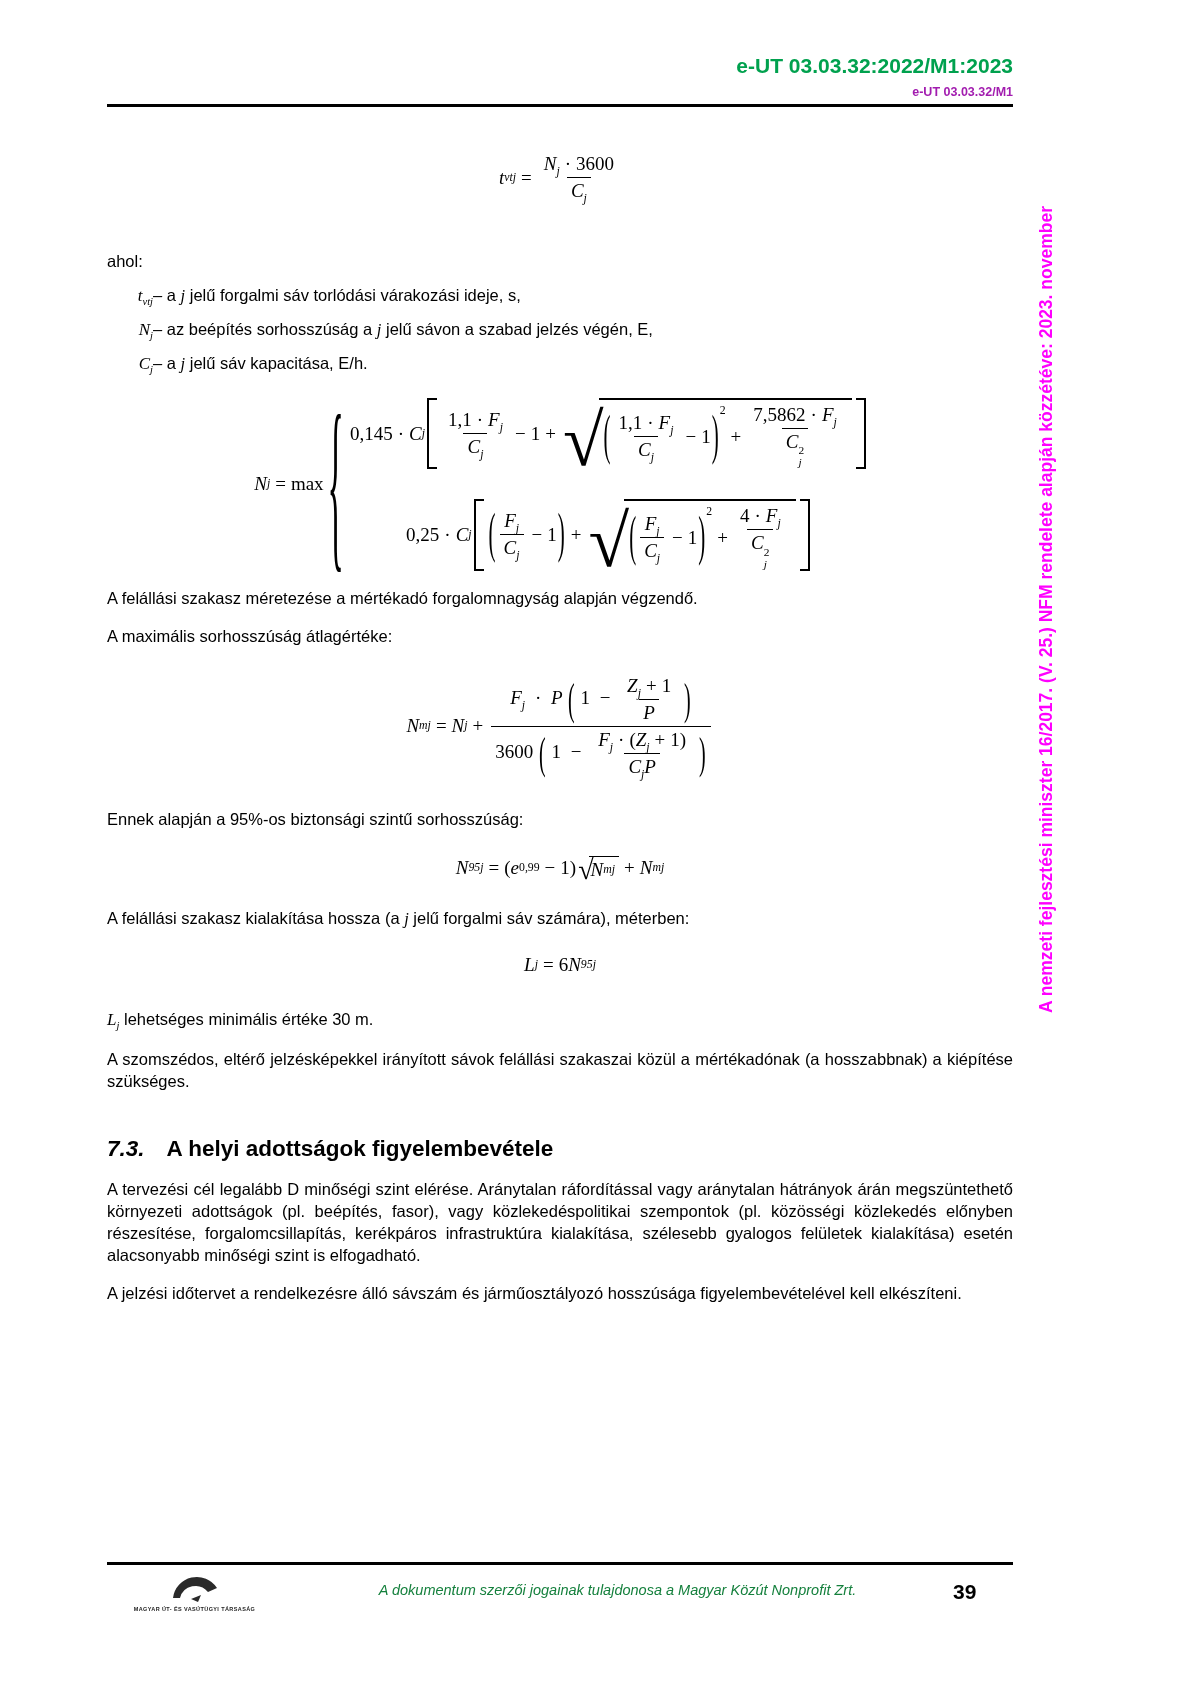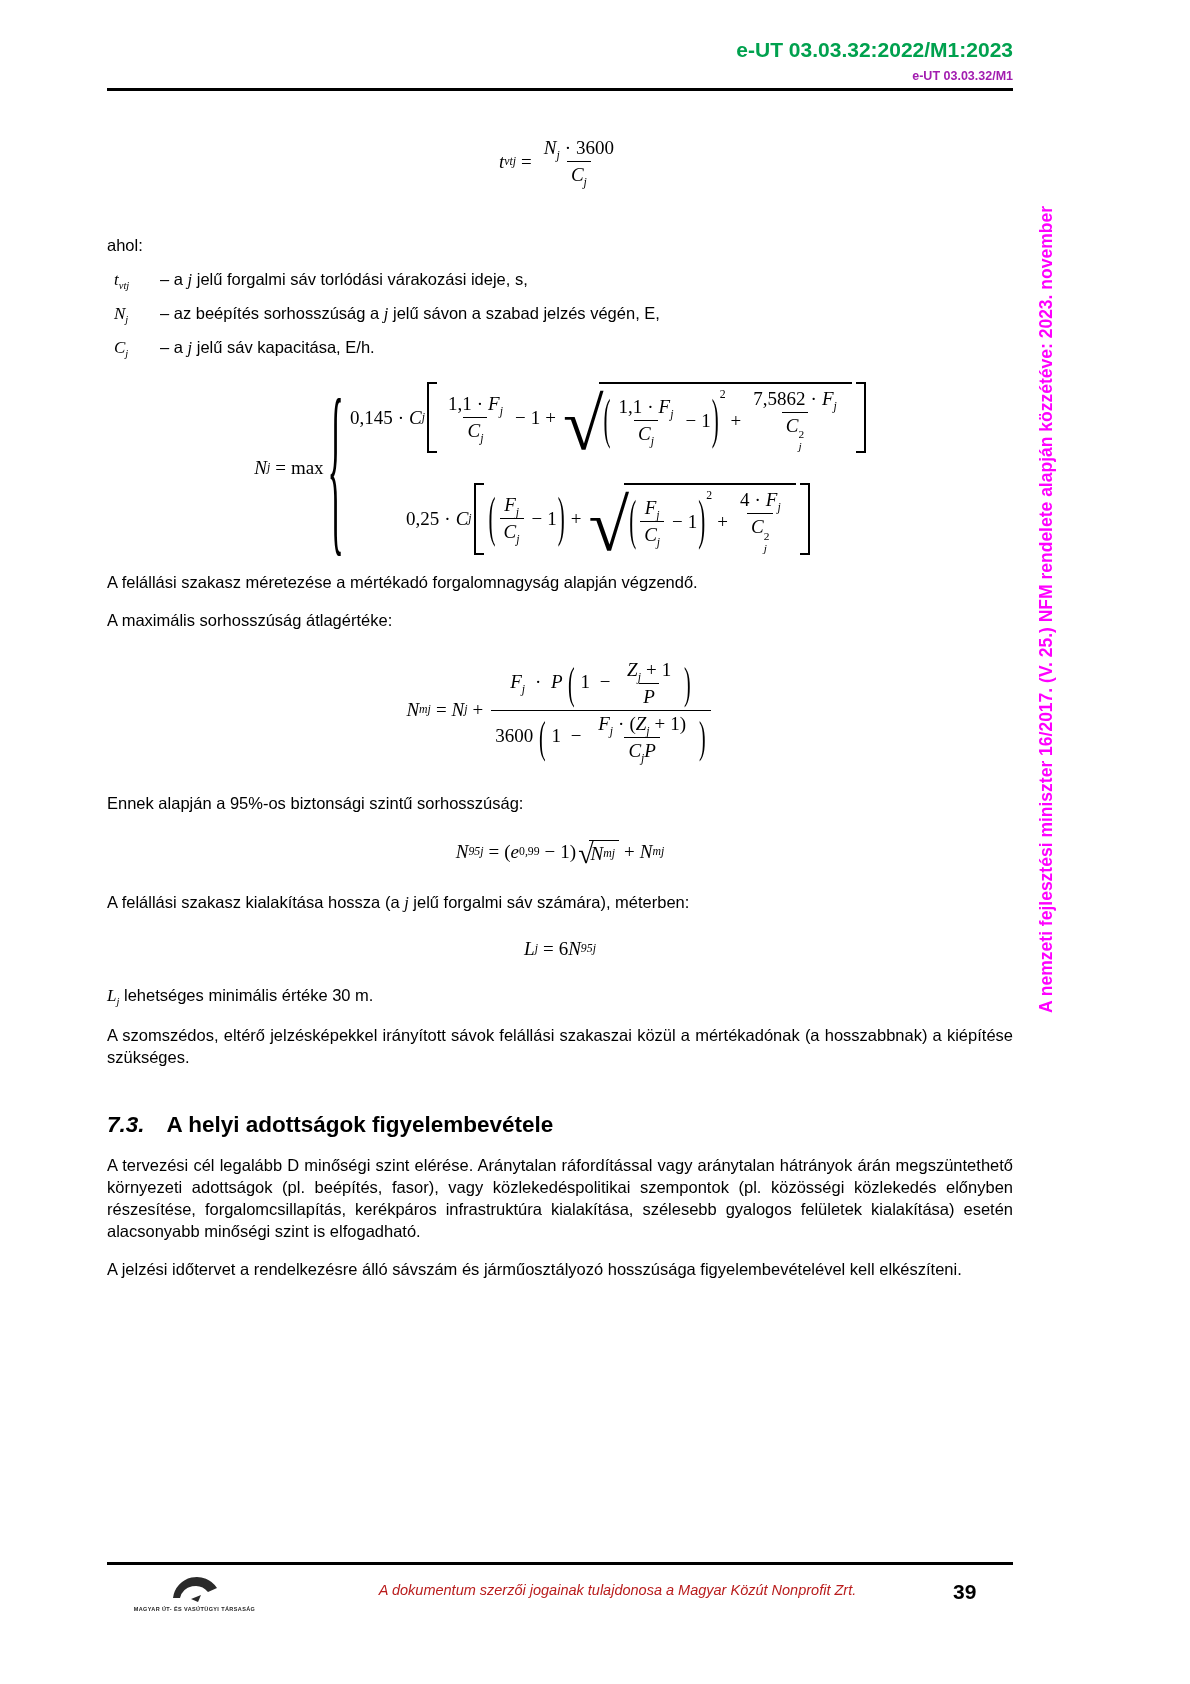--- a/index.html
+++ b/index.html
@@ -1,33 +1,33 @@
 <!DOCTYPE html>
 <html><head>
 <meta charset="utf-8">
 <style>
   html,body{margin:0;padding:0;background:#fff;}
   .page{position:relative;width:1190px;height:1684px;background:#fff;overflow:hidden;
         font-family:"Liberation Sans",sans-serif;color:#000;}
-  .content{position:absolute;left:107px;top:0;width:906px;}
+  .content{position:absolute;left:107px;top:16px;width:906px;}
 
   
   .head-title{margin-top:38px;text-align:right;font-size:21px;font-weight:bold;color:#00A14E;}
   .head-sub{margin-top:7px;text-align:right;font-size:12.5px;font-weight:bold;color:#a21caf;}
   .rule{border:none;border-top:3.5px solid #000;margin:5px 0 0 0;}
 
   
   .para{font-size:16.5px;line-height:1.34;text-align:justify;margin:16px 0 0 0;}
   .para-plain{font-size:16.5px;line-height:1.34;margin:16px 0 0 0;}
   .it{font-style:italic;font-family:"Liberation Serif",serif;}
   .heading{margin:44px 0 0 0;font-size:22.5px;font-weight:bold;}
   .heading .hnum{margin-right:22px;font-style:italic;}
 
   
-  .defrow{display:flex;align-items:baseline;margin:14px 0 0 7px;font-size:16.5px;}
+  .defrow{display:flex;align-items:baseline;margin:14px 0 0 0;font-size:16.5px;text-align:right;}
   .defsym{width:46px;flex:none;}
   
   .math{font-family:"Liberation Serif",serif;font-style:italic;font-size:19px;}
   .up{font-style:normal;}
   sub,sup{line-height:0;}
   sub{font-size:0.62em;}
   sup{font-size:0.62em;}
   .mo{font-style:normal;margin:0 5px;}
   .formula{display:flex;justify-content:center;align-items:center;}
   .mrow{display:inline-flex;align-items:center;}
@@ -51,21 +51,21 @@
 
   
   .margin-note{position:absolute;left:1036px;top:1013px;transform:rotate(-90deg);transform-origin:left top;
     white-space:nowrap;font-size:17.5px;font-weight:bold;color:#FF00FF;}
 
   
   .footer{position:absolute;left:107px;top:1562px;width:906px;}
   .footer-row{display:flex;align-items:flex-start;margin-top:5px;}
   .logo-box{width:175px;flex:none;display:flex;flex-direction:column;align-items:center;margin-top:2px;}
   .logo-caption{font-size:5.5px;letter-spacing:0.4px;color:#222;font-weight:bold;white-space:nowrap;}
-  .footer-center{flex:1;text-align:center;font-size:14.5px;font-style:italic;color:#b91c1c;margin-top:12px;}
+  .footer-center{flex:1;text-align:center;font-size:14.5px;font-style:italic;color:#15803d;margin-top:12px;}
   .footer-page{width:60px;flex:none;text-align:left;font-size:21px;font-weight:bold;margin-top:10px;}
 </style>
 </head>
 <body>
 
 <div class="page">
 
   <div class="content">
 
     <div class="head-title">e-UT 03.03.32:2022/M1:2023</div>
@@ -266,21 +266,21 @@
       <span class="math mrow">
         <span>L</span>
           <sub>j</sub>
         <span class="mo">=</span>
         <span class="up">6</span>
           <span>N</span>
           <sub>95j</sub>
       </span>
     </div>
 
-    <div class="para" style="margin-top:24px;">
+    <div class="para" style="margin-top:32px;">
       <span class="math" style="font-size:17px;"><span>L</span><sub>j</sub></span><span> lehetséges minimális értéke 30 m.</span>
     </div>
 
     <div class="para">A szomszédos, eltérő jelzésképekkel irányított sávok felállási szakaszai közül a mértékadónak (a hosszabbnak) a kiépítése szükséges.</div>
 
     <div class="heading">
       <span class="hnum">7.3.</span><span>A helyi adottságok figyelembevétele</span>
     </div>
 
     <div class="para">A tervezési cél legalább D minőségi szint elérése. Aránytalan ráfordítással vagy aránytalan hátrányok árán megszüntethető környezeti adottságok (pl. beépítés, fasor), vagy közlekedéspolitikai szempontok (pl. közösségi közlekedés előnyben részesítése, forgalomcsillapítás, kerékpáros infrastruktúra kialakítása, szélesebb gyalogos felületek kialakítása) esetén alacsonyabb minőségi szint is elfogadható.</div>

